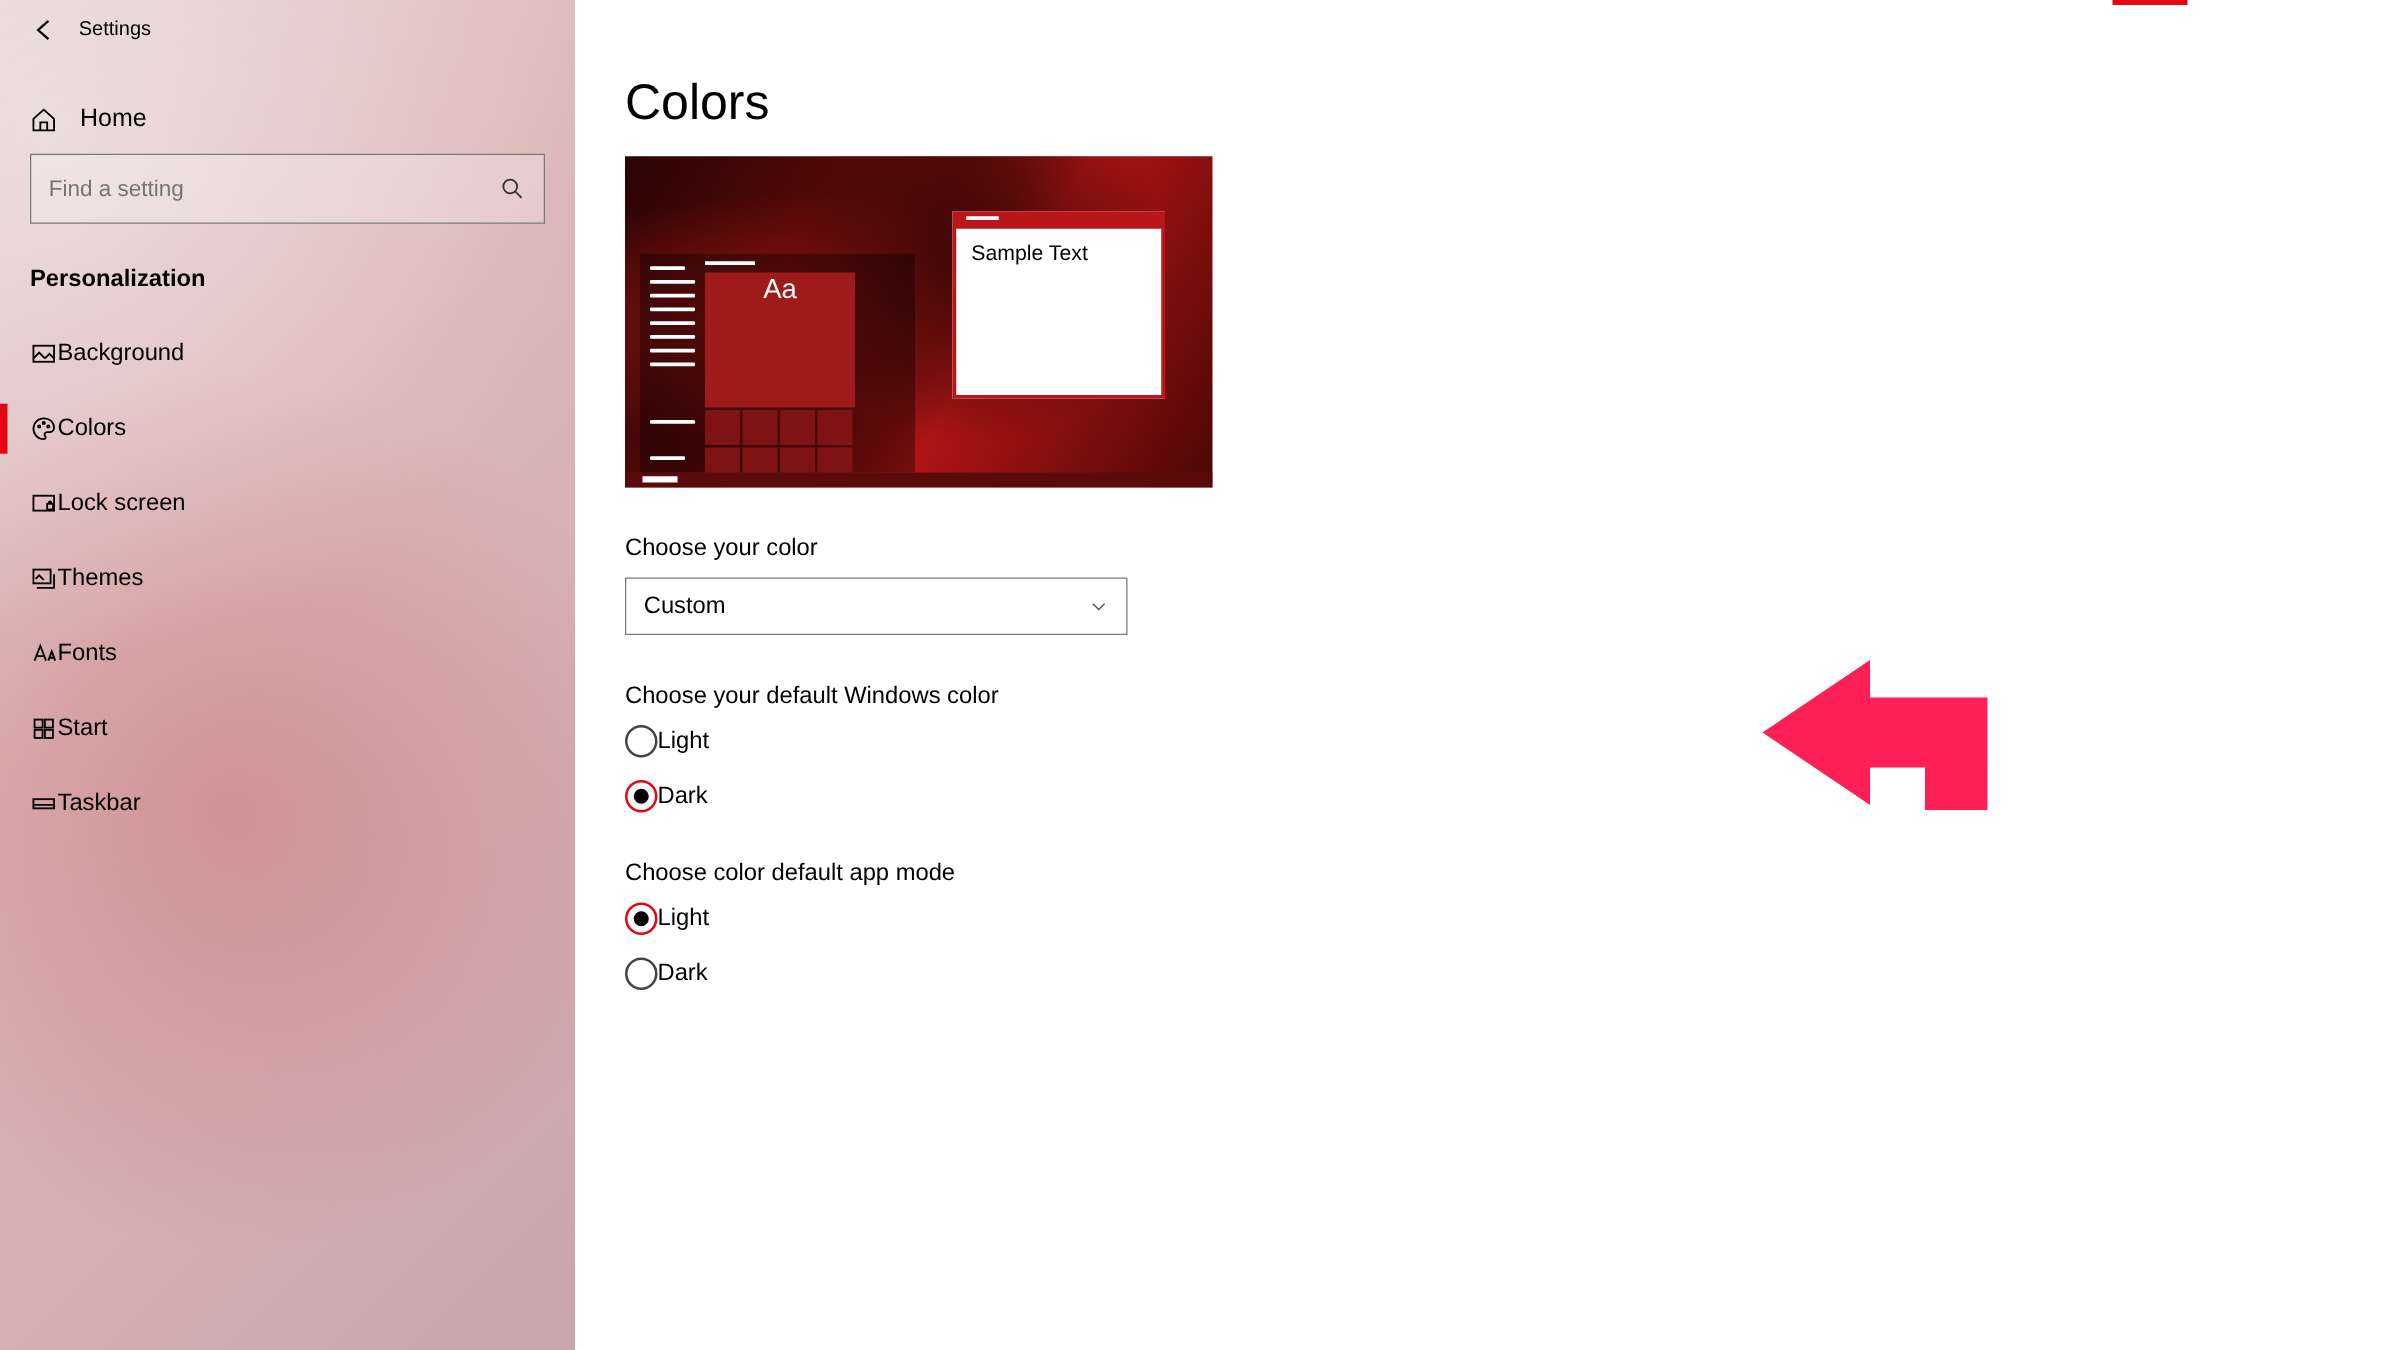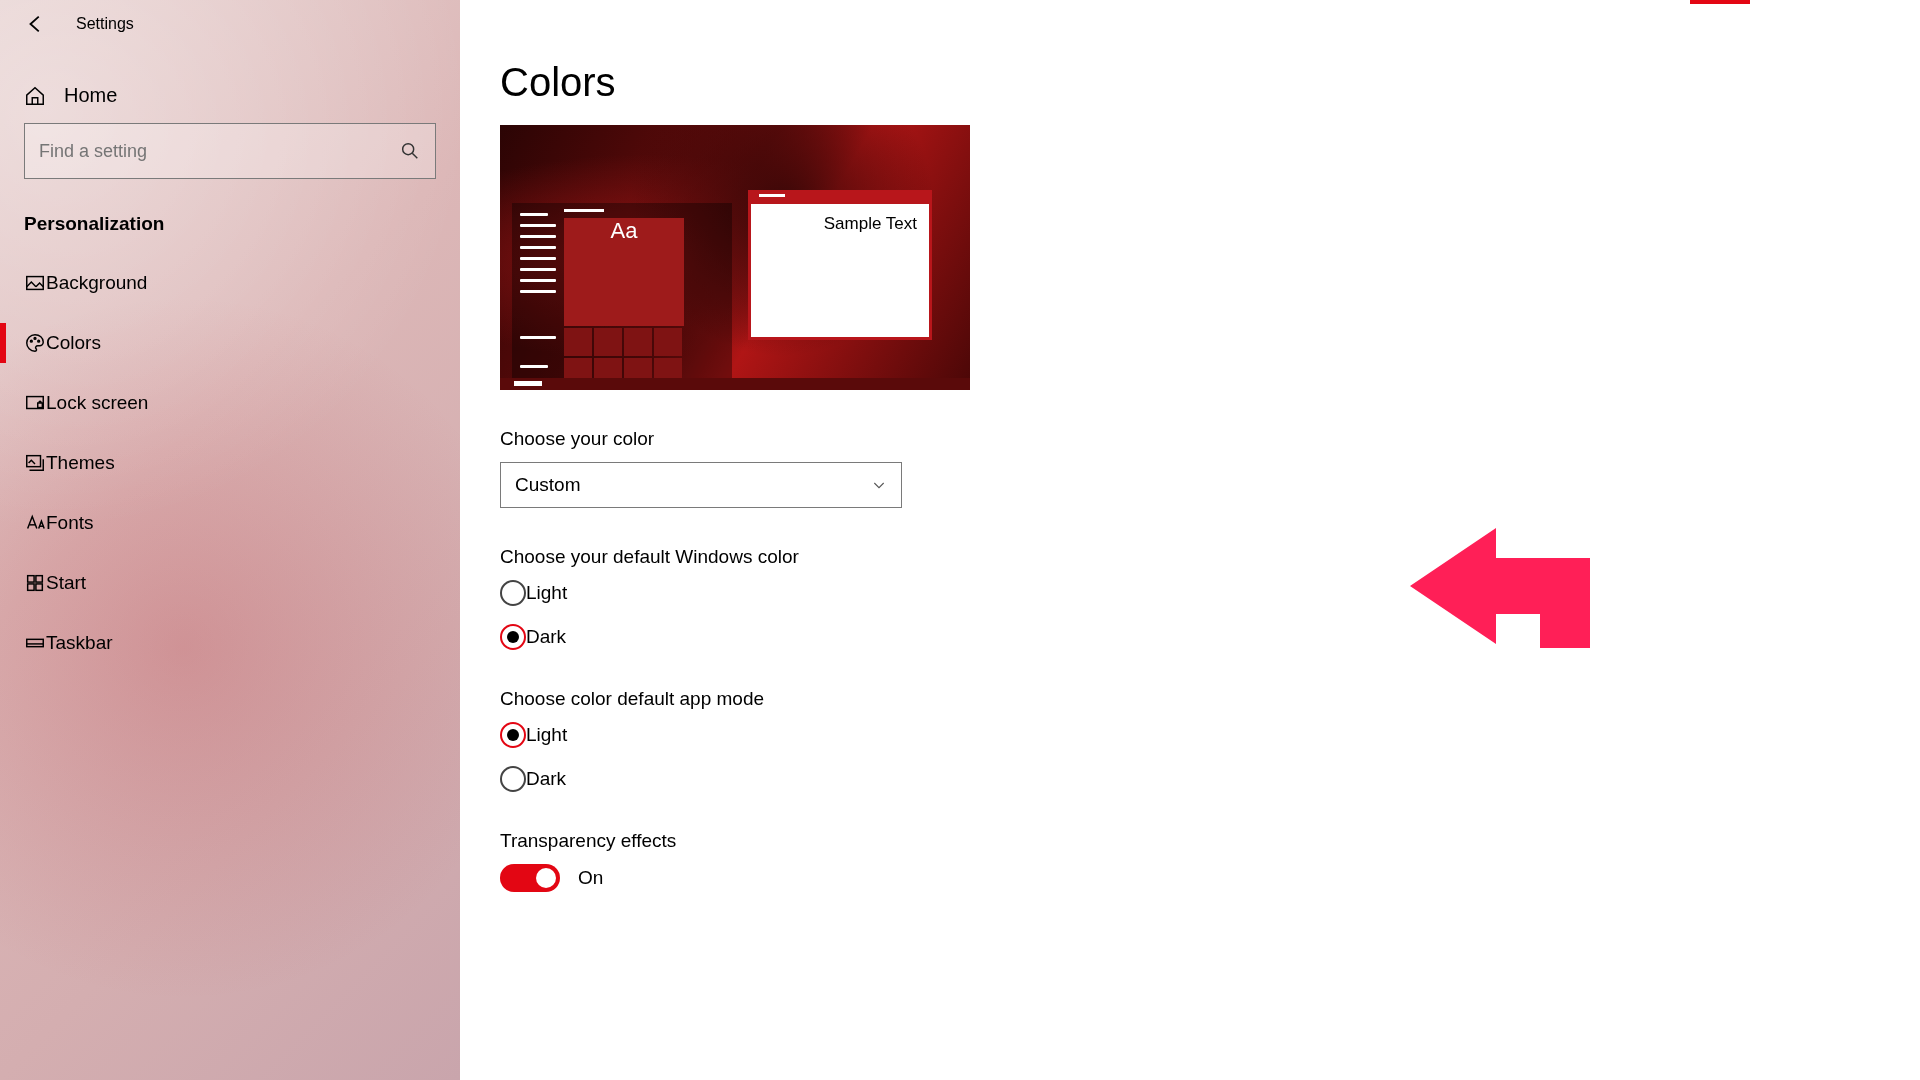--- a/index.html
+++ b/index.html
@@ -9,21 +9,21 @@
   .sidebar {
     width: 460px; height: 100%;
     background:
       radial-gradient(circle at 10% 10%, rgba(255,255,255,0.35) 0%, rgba(255,255,255,0) 40%),
       radial-gradient(circle at 40% 60%, rgba(180,50,60,0.25) 0%, rgba(255,255,255,0) 50%),
       linear-gradient(135deg, #e6d0cf 0%, #dcb7b7 40%, #d4aeb0 70%, #c9a5ac 100%);
     position: relative;
     display: flex; flex-direction: column;
     padding-top: 0;
   }
-  .sidebar .top-row { display: flex; align-items: center; height: 48px; padding-left: 24px; gap: 28px; }
+  .sidebar .top-row { display: flex; align-items: center; height: 48px; padding-left: 24px; gap: 15px; }
   .back-btn { width: 24px; height: 24px; display:flex; align-items:center; justify-content:center; }
   .home-row { display:flex; align-items:center; gap: 18px; padding: 36px 0 16px 24px; font-size: 20px; text-align: center; }
   .icon { width: 22px; height: 22px; display:inline-flex; align-items:center; justify-content:center; }
   .icon svg { width: 100%; height: 100%; }
   .search-wrap { padding: 0 24px 22px 24px; }
   .search {
     width: 100%; height: 56px; border: 1px solid #7a7a7a; background: rgba(255,255,255,0.25);
     display:flex; align-items:center; padding: 0 14px; font-size: 18px; color: #333;
   }
   .search input {
@@ -68,22 +68,22 @@
   }
   .preview .start .tiles .big span { color:#fff; font-size:22px; }
   .preview .start .tiles .grid {
     display:grid; grid-template-columns:repeat(4,28px); grid-auto-rows:28px; gap:2px; margin-top:2px;
   }
   .preview .start .tiles .grid div { background:#7f1313; }
   .preview .taskbar { position:absolute; left:0; right:0; bottom:0; height:12px; background:#5a0a0a; }
   .preview .taskbar .tb-item{ position:absolute; left:14px; top:3px; width:28px; height:5px; background:#fff; }
 
   .preview .window {
-    position:absolute; right:38px; top:65px; width:184px; height:150px;
-    background:#fff; border:3px solid #b8161b; border-top-width:14px;text-align:right;
+    position:absolute; right:38px; top:44px; width:170px; height:150px;
+    background:#fff; border:3px solid #b8161b; border-top-width:14px;
   }
   .preview .window .wbar-line{ position:absolute; top:-10px; left:8px; width:26px; height:3px; background:#fff; }
   .preview .window .wtext { padding:10px 12px; font-size:17px; }
 
   
   .group { margin-top: 38px; max-width: 420px; }
   .group-tight { margin-top: 38px; }
   .group h2 { font-size: 19px; font-weight: 400; margin-bottom: 12px; }
   .select {
     width: 402px; height: 46px; border: 1px solid #7a7a7a;
@@ -305,29 +305,20 @@
             <span class="dot"></span>
           </span>
         <span>Light</span>
       </div>
       <div class="radio-row">
         <span class="radio"></span>
         <span>Dark</span>
       </div>
     </div>
 
-    <div class="group group-tight">
-      <h2>Transparency effects</h2>
-      <div class="toggle-row">
-        <span class="toggle">
-            <span class="knob"></span>
-          </span>
-        <span>On</span>
-      </div>
-    </div>
 
     <div class="annot-arrow">
       <svg width="190" height="140" viewBox="0 0 190 140">
         <polygon points="0,58 86,0 86,30 180,30 180,120 130,120 130,86 86,86 86,116" fill="#ff1f57"></polygon>
       </svg>
     </div>
   </main>
 </div>
 
 </body></html>

